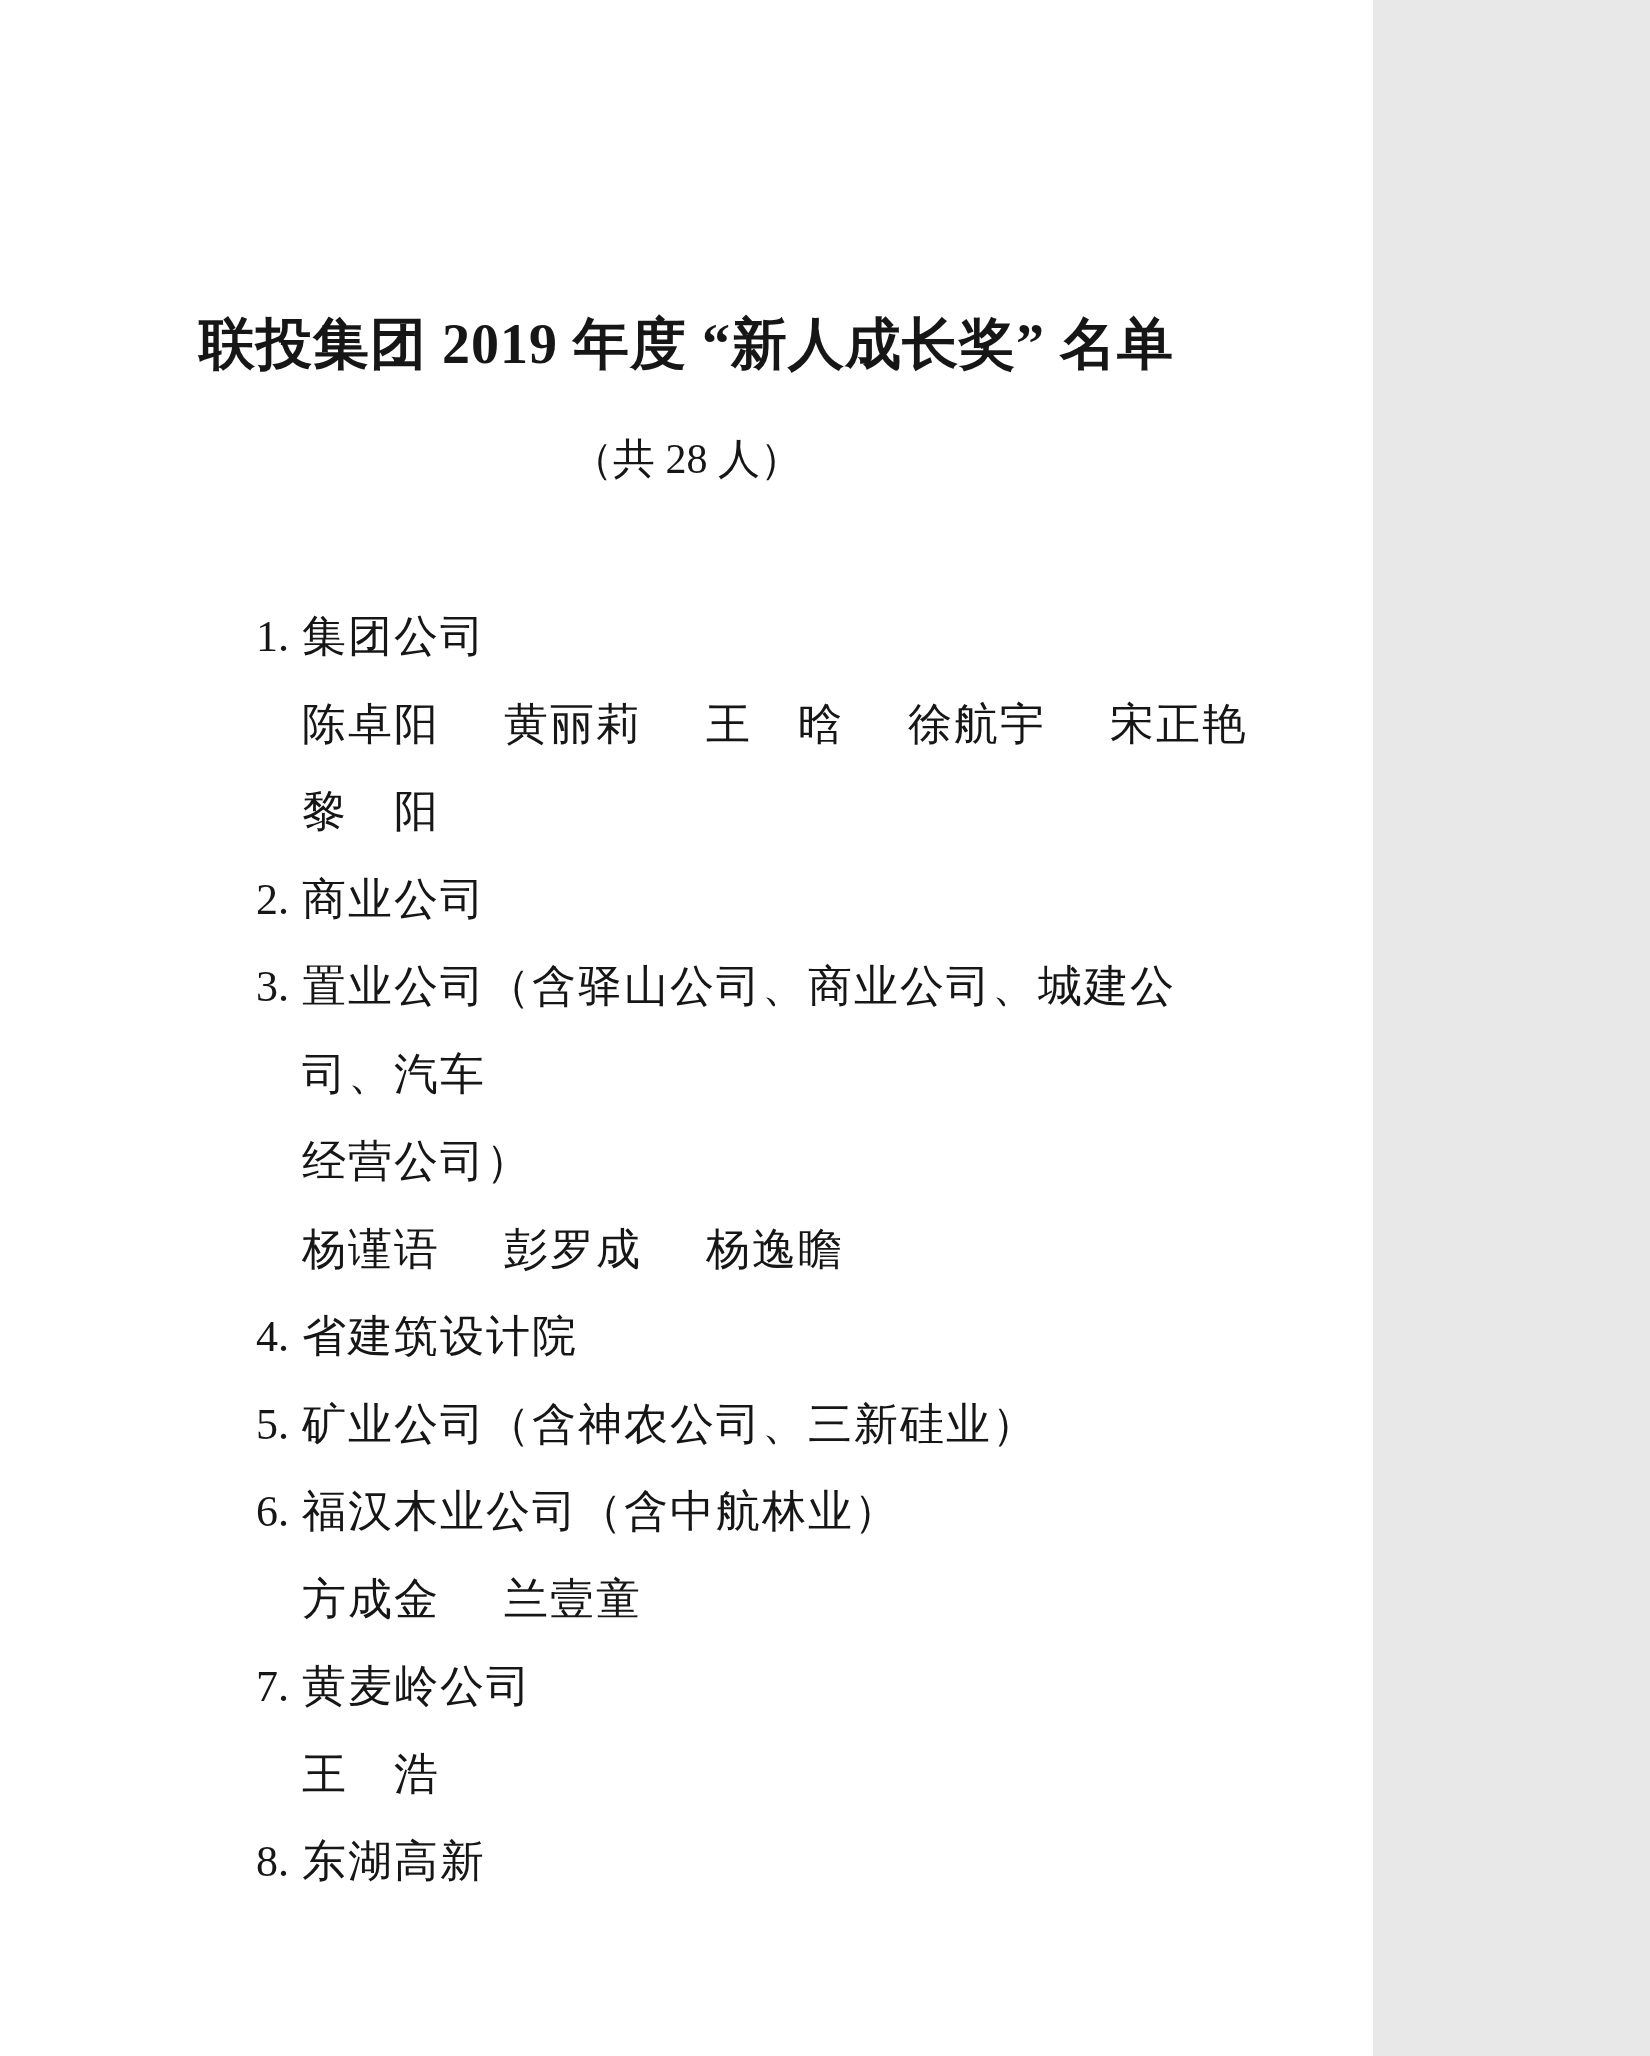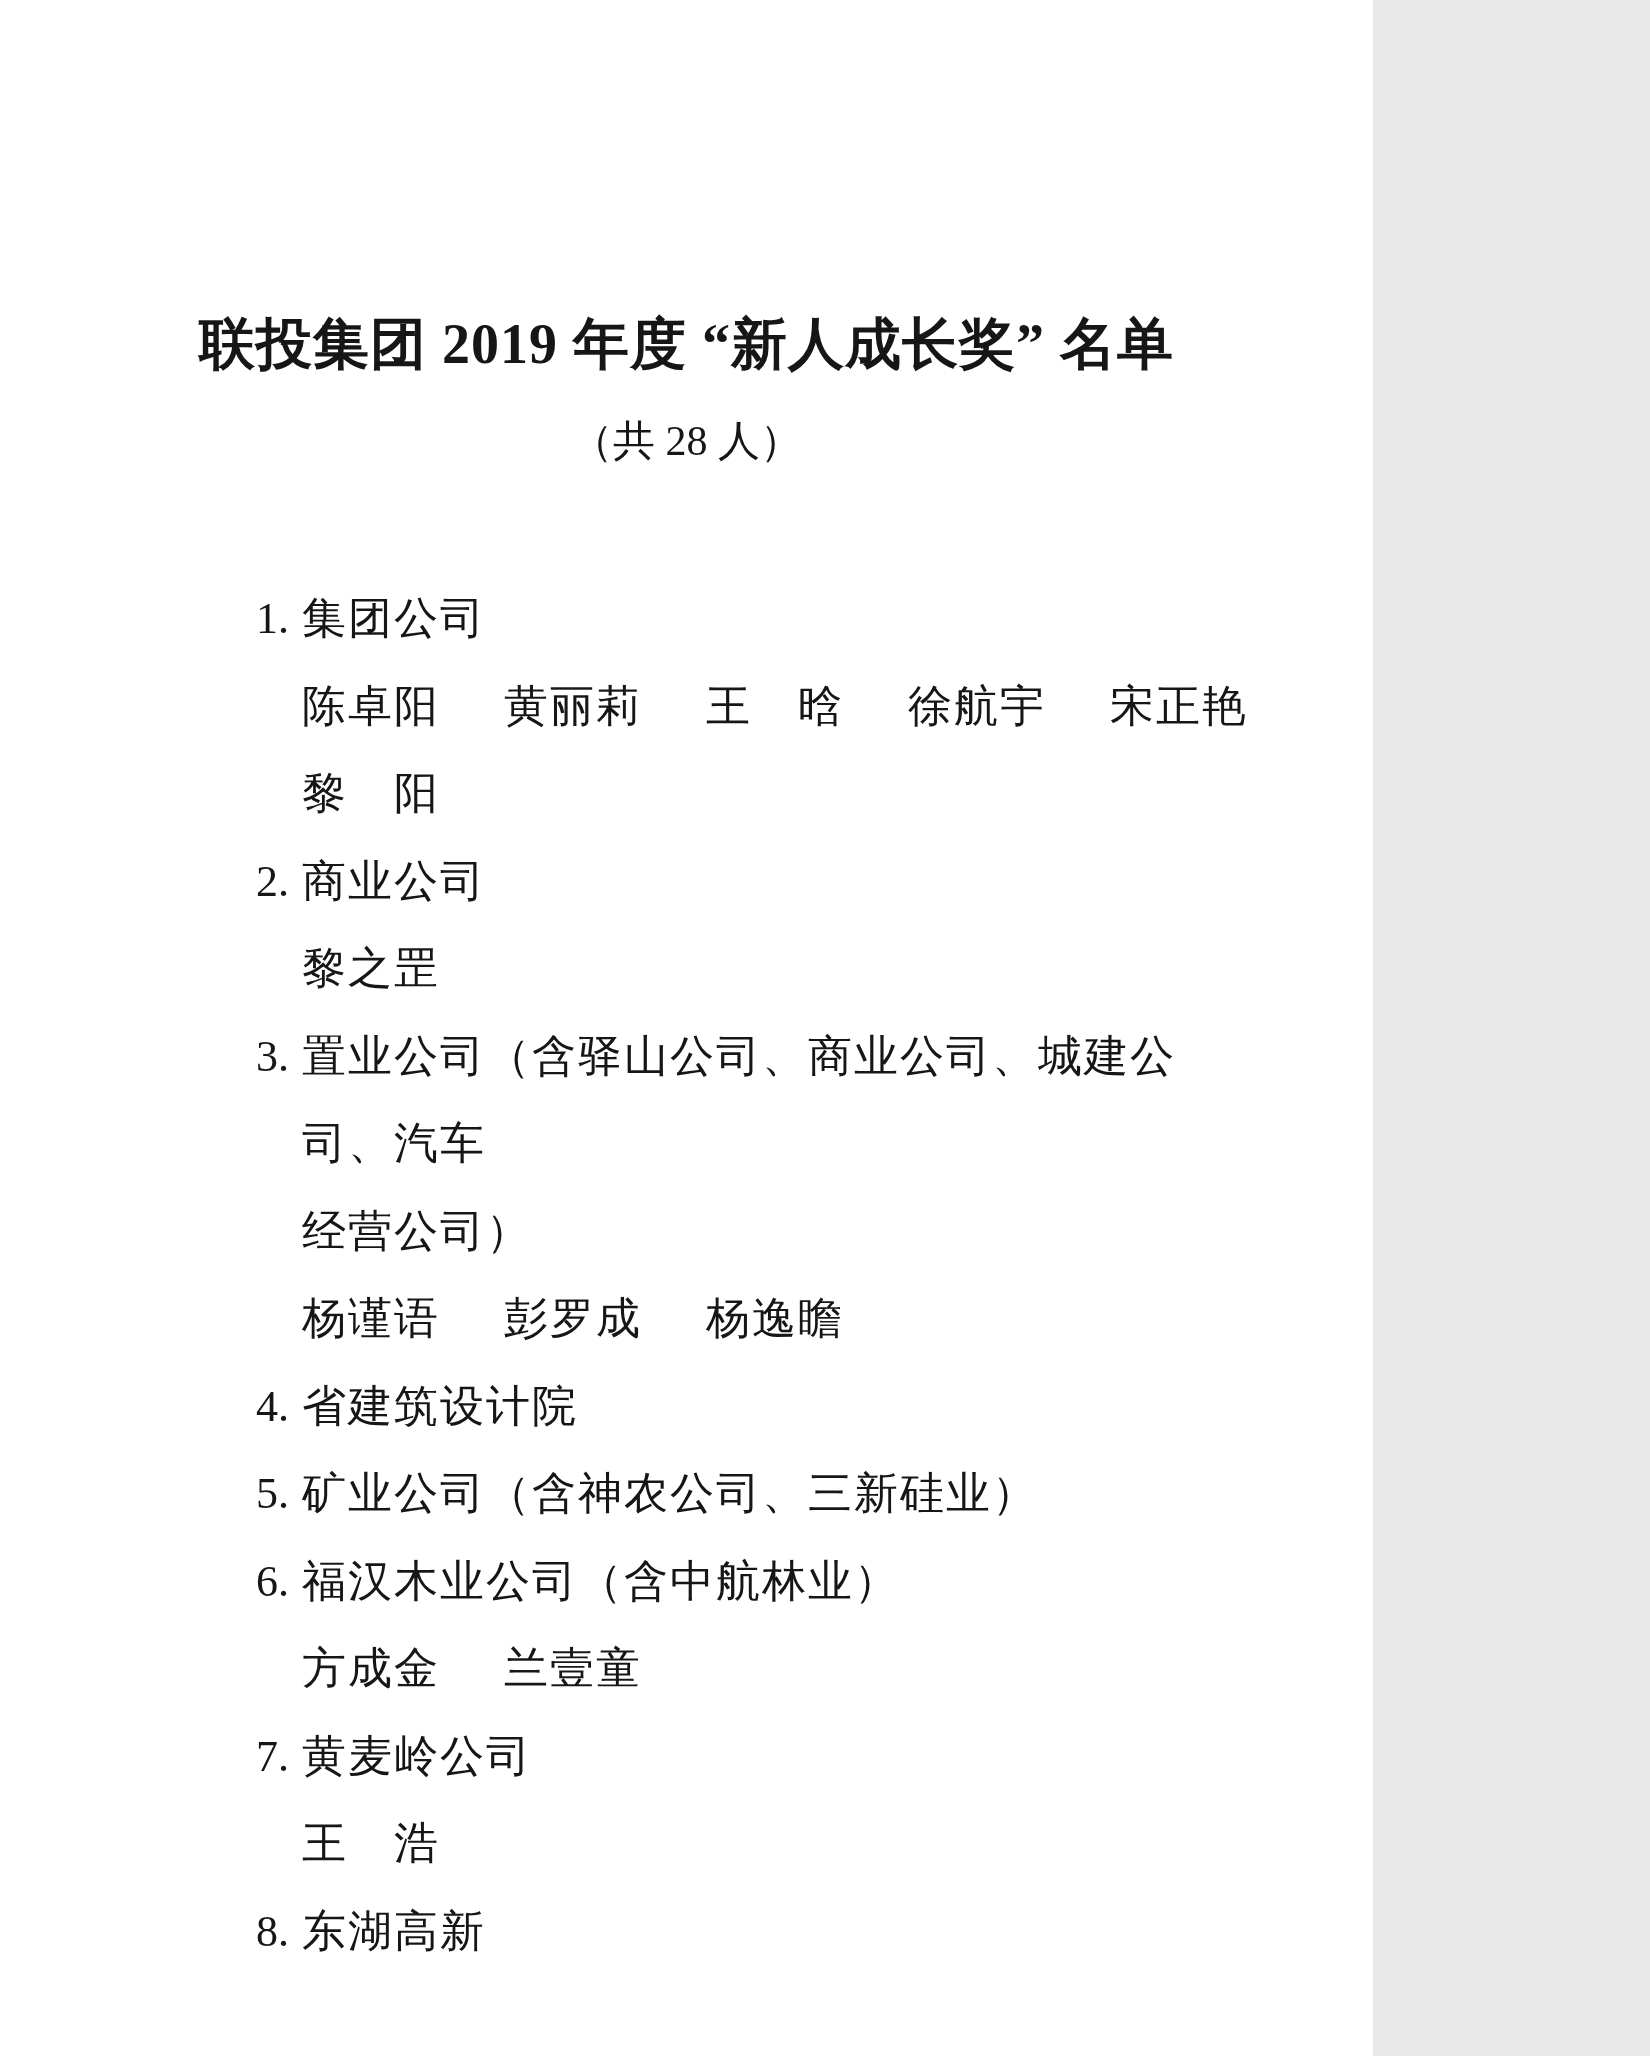--- a/index.html
+++ b/index.html
@@ -24,21 +24,21 @@
     margin: 0;
     padding-top: 312px;
     text-align: center;
     font-size: 56px;
     line-height: 64px;
     font-weight: 700;
     letter-spacing: 1px;
     white-space: nowrap;
   }
   .doc-subtitle {
-    margin: 40px 0 0 0;
+    margin: 58px 0 0 0;
     text-align: center;
     font-size: 42px;
     line-height: 50px;
     font-weight: 400;
   }
   .award-list {
     margin-top: 109px;
     padding-left: 256px;
     padding-right: 150px;
     font-size: 44px;
@@ -88,23 +88,20 @@
         </div>
         <div class="name-row">
           <span class="person-name">黎　阳</span>
         </div>
       </div>
       <div class="section">
         <div class="section-heading">
           <span class="item-number">2.</span>
           <span class="company-name">商业公司</span>
         </div>
-        <div class="name-row">
-          <span class="person-name">黎之罡</span>
-        </div>
       </div>
       <div class="section">
         <div class="section-heading">
           <span class="item-number">3.</span>
           <span class="company-name">置业公司（含驿山公司、商业公司、城建公司、汽车
 经营公司）</span>
         </div>
         <div class="name-row">
           <span class="person-name">杨谨语</span>
           <span class="person-name">彭罗成</span>

